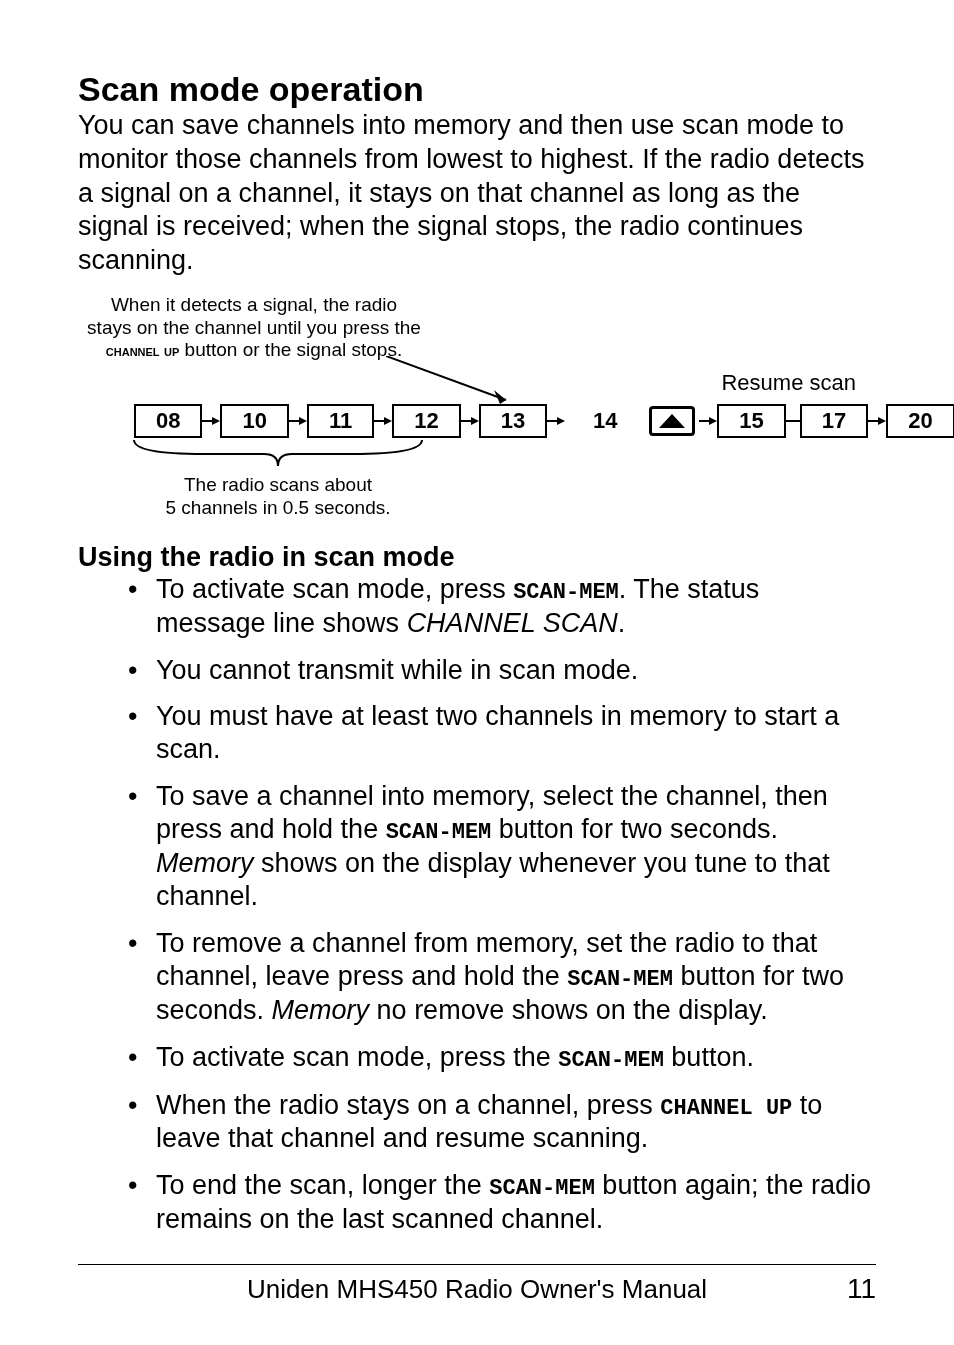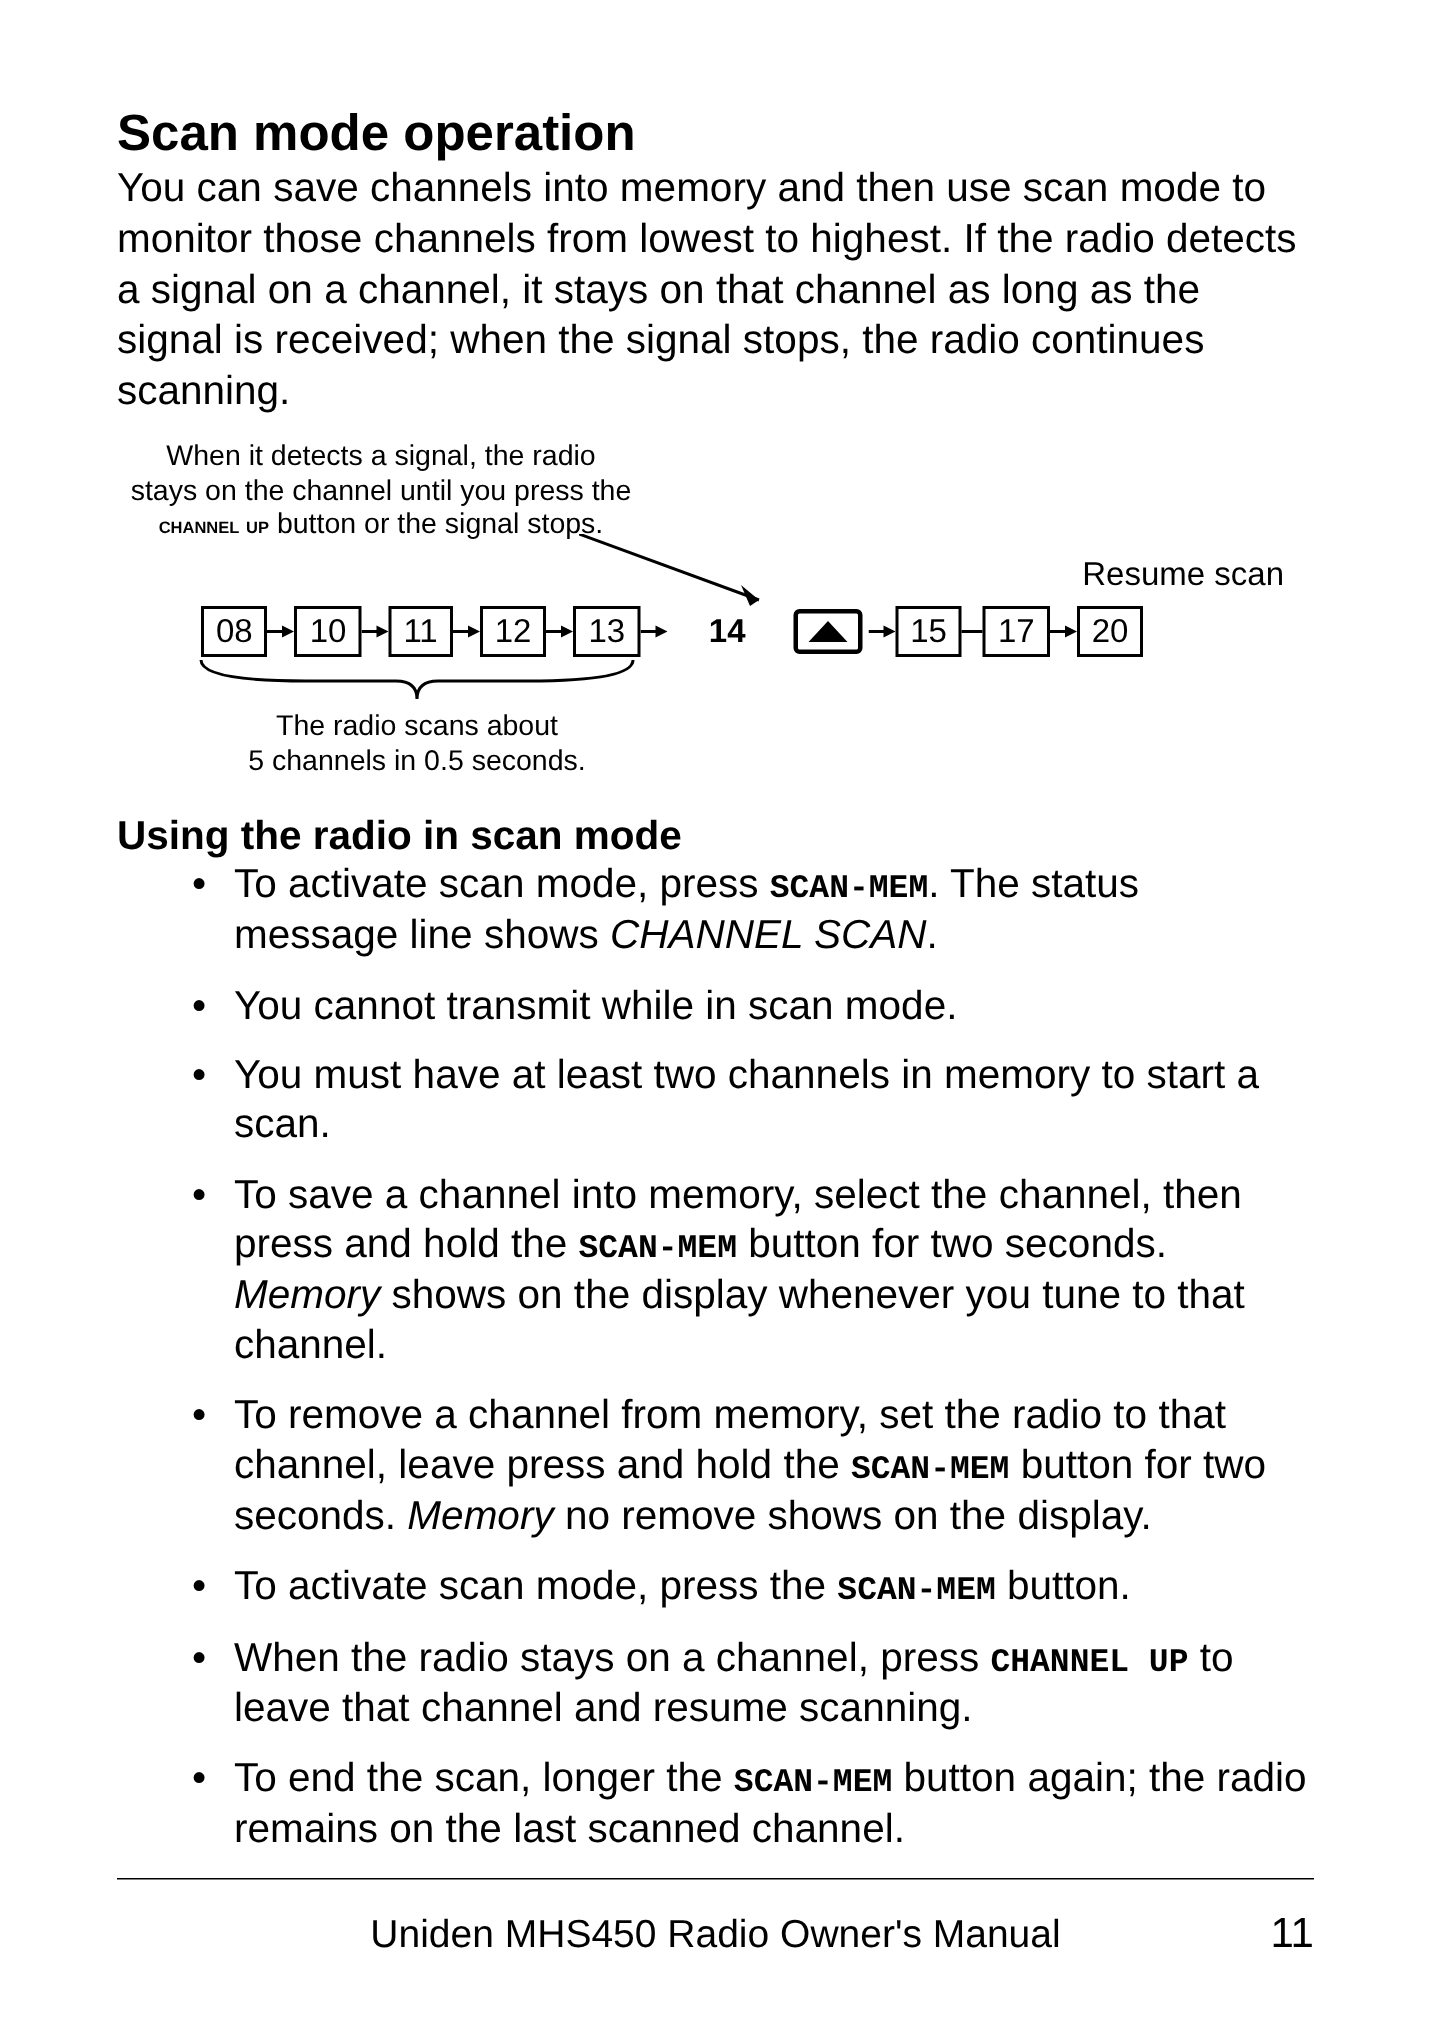--- a/index.html
+++ b/index.html
@@ -46,23 +46,23 @@
   .chrow {
     position: absolute;
     top: 110px;
     left: 56px;
     display: flex;
     align-items: center;
     gap: 0;
   }
   .ch {
     border: 2px solid #000;
-    font-weight: normal;
+    font-weight: bold;
     font-size: 22px;
-    padding: 2px 8px;
+    padding: 2px 20px;
     min-width: 34px;
     text-align: center;
   }
   .ch-plain {
     font-weight: bold;
     font-size: 22px;
     padding: 2px 8px;
     min-width: 80px;
     text-align: center;
   }
@@ -130,21 +130,21 @@
     top: 0;
   }
   .sc-inline { font-size: 22px; font-weight: bold; font-family: Liberation Mono, monospace; }
   .italic { font-style: italic; }
   .footer {
     position: absolute;
     bottom: 40px;
     left: 78px;
     right: 78px;
     border-top: 1px solid #000;
-    padding-top: 20px;
+    padding-top: 8px;
     display: flex;
     justify-content: space-between;
     align-items: baseline;
   }
   .footer-title { font-size: 26px; flex: 1; text-align: center; }
   .footer-page { font-size: 28px; width: 60px; text-align: right; }
   .footer-spacer { width: 60px; }
 </style>
 </head>
 <body>

